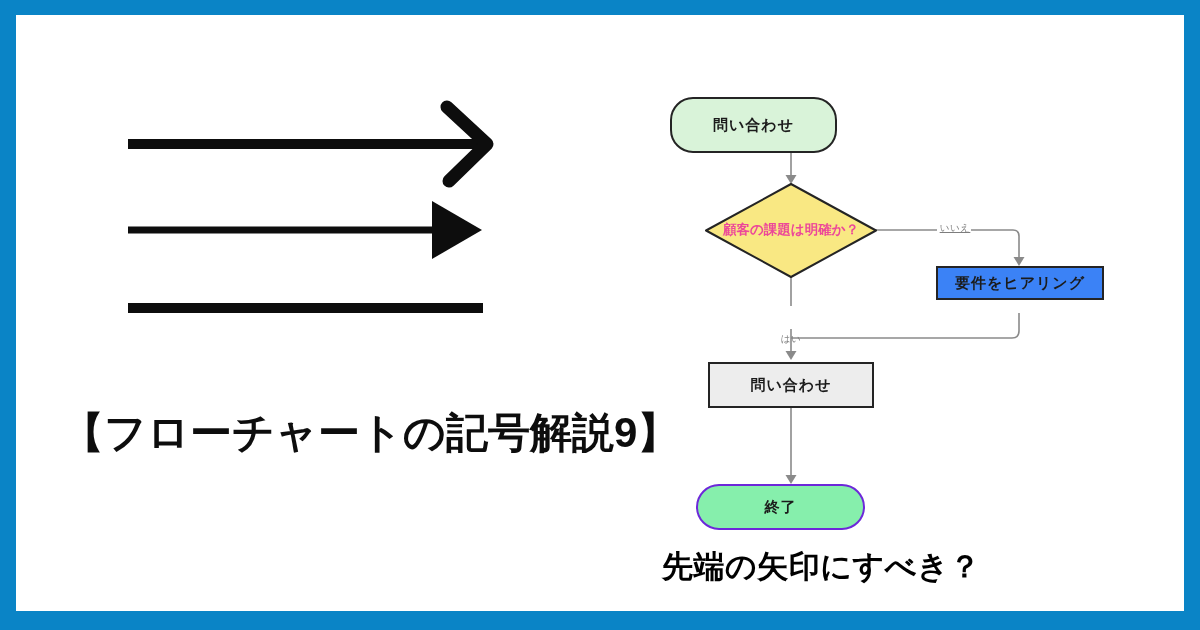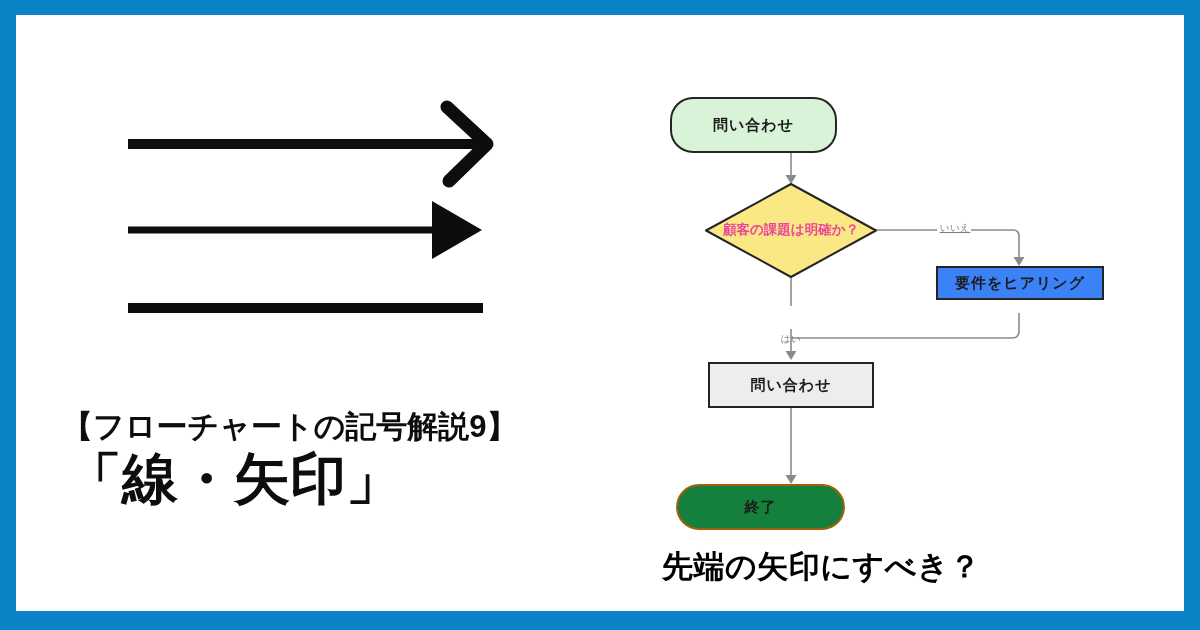--- a/index.html
+++ b/index.html
@@ -13,42 +13,42 @@
     border-style:solid;border-color:#0a84c6;
     border-width:15px 16px 19px 16px;
     pointer-events:none;z-index:50;
   }
   .layer{position:absolute;left:0;top:0;width:1200px;height:630px;}
   
   .arrow-art{position:absolute;left:120px;top:96px;width:390px;height:230px;}
   .arrow-art svg{position:absolute;left:0;}
   
   .title{position:absolute;left:62px;top:410px;color:#0d0d0d;z-index:10;}
-  .title-line1{font-size:31px;font-weight:900;line-height:1.1;letter-spacing:0px;}
+  .title-line1{font-size:42px;font-weight:900;line-height:1.1;letter-spacing:0px;}
   .title-line2{font-size:56px;font-weight:900;line-height:1.05;margin-top:6px;margin-left:4px;}
   
   .caption{
     position:absolute;left:662px;top:546px;width:480px;
     font-size:31px;font-weight:900;color:#000000;letter-spacing:0.5px;z-index:10;
   }
   
   .node{
     position:absolute;box-sizing:border-box;
     display:flex;align-items:center;justify-content:center;
     font-size:15px;font-weight:700;letter-spacing:1px;color:#1b1b1b;
     z-index:5;text-align:center;
   }
   .node-start{left:670px;top:97px;width:167px;height:56px;background:#d9f3d9;
     border:2px solid #242424;border-radius:23px;}
   .node-hearing{left:936px;top:266px;width:168px;height:34px;background:#3b82f6;
     border:2px solid #242424;}
   .node-task{left:708px;top:362px;width:166px;height:46px;background:#ededed;
     border:2px solid #242424;}
-  .node-end{left:676px;top:484px;width:169px;height:46px;background:#15803d;
-    border:2px solid #a16207;border-radius:23px;}
+  .node-end{left:696px;top:484px;width:169px;height:46px;background:#86efac;
+    border:2px solid #6d28d9;border-radius:23px;}
   .decision-label{
     position:absolute;left:706px;top:216px;width:170px;height:28px;
     display:flex;align-items:center;justify-content:center;
     font-size:13.5px;font-weight:700;color:#ec4899;z-index:6;
   }
   .edge-label{
     position:absolute;font-size:9.5px;color:#7d7d7d;z-index:6;
     text-align:center;letter-spacing:0.5px;background:transparent;
   }
   .edge-label-no{left:936px;top:222px;width:38px;text-decoration:underline;}
@@ -68,21 +68,20 @@
     <line x1="8" y1="34" x2="318" y2="34" stroke="#0d0d0d" stroke-width="7"></line>
     <polygon points="312,5 362,34 312,63" fill="#0d0d0d"></polygon>
   </svg>
   <svg style="top:202px;" width="390" height="20" viewBox="0 0 390 20">
     <line x1="8" y1="10" x2="363" y2="10" stroke="#0d0d0d" stroke-width="10"></line>
   </svg>
 </div>
 
 <div class="title">
   <div class="title-line1">【フローチャートの記号解説9】</div>
-  <div class="title-line2">「線・矢印」</div>
 </div>
 
 <svg class="layer" width="1200" height="630" viewBox="0 0 1200 630">
   <g stroke="#8a8a8a" stroke-width="1.6" fill="none">
     <path d="M791 143 V175"></path>
     <path d="M875 230 H937"></path>
     <path d="M971 230 H1013 Q1019 230 1019 236 V257"></path>
     <path d="M791 277 V306"></path>
     <path d="M791 329 V351"></path>
     <path d="M1019 313 V331 Q1019 338 1012 338 H791"></path>

